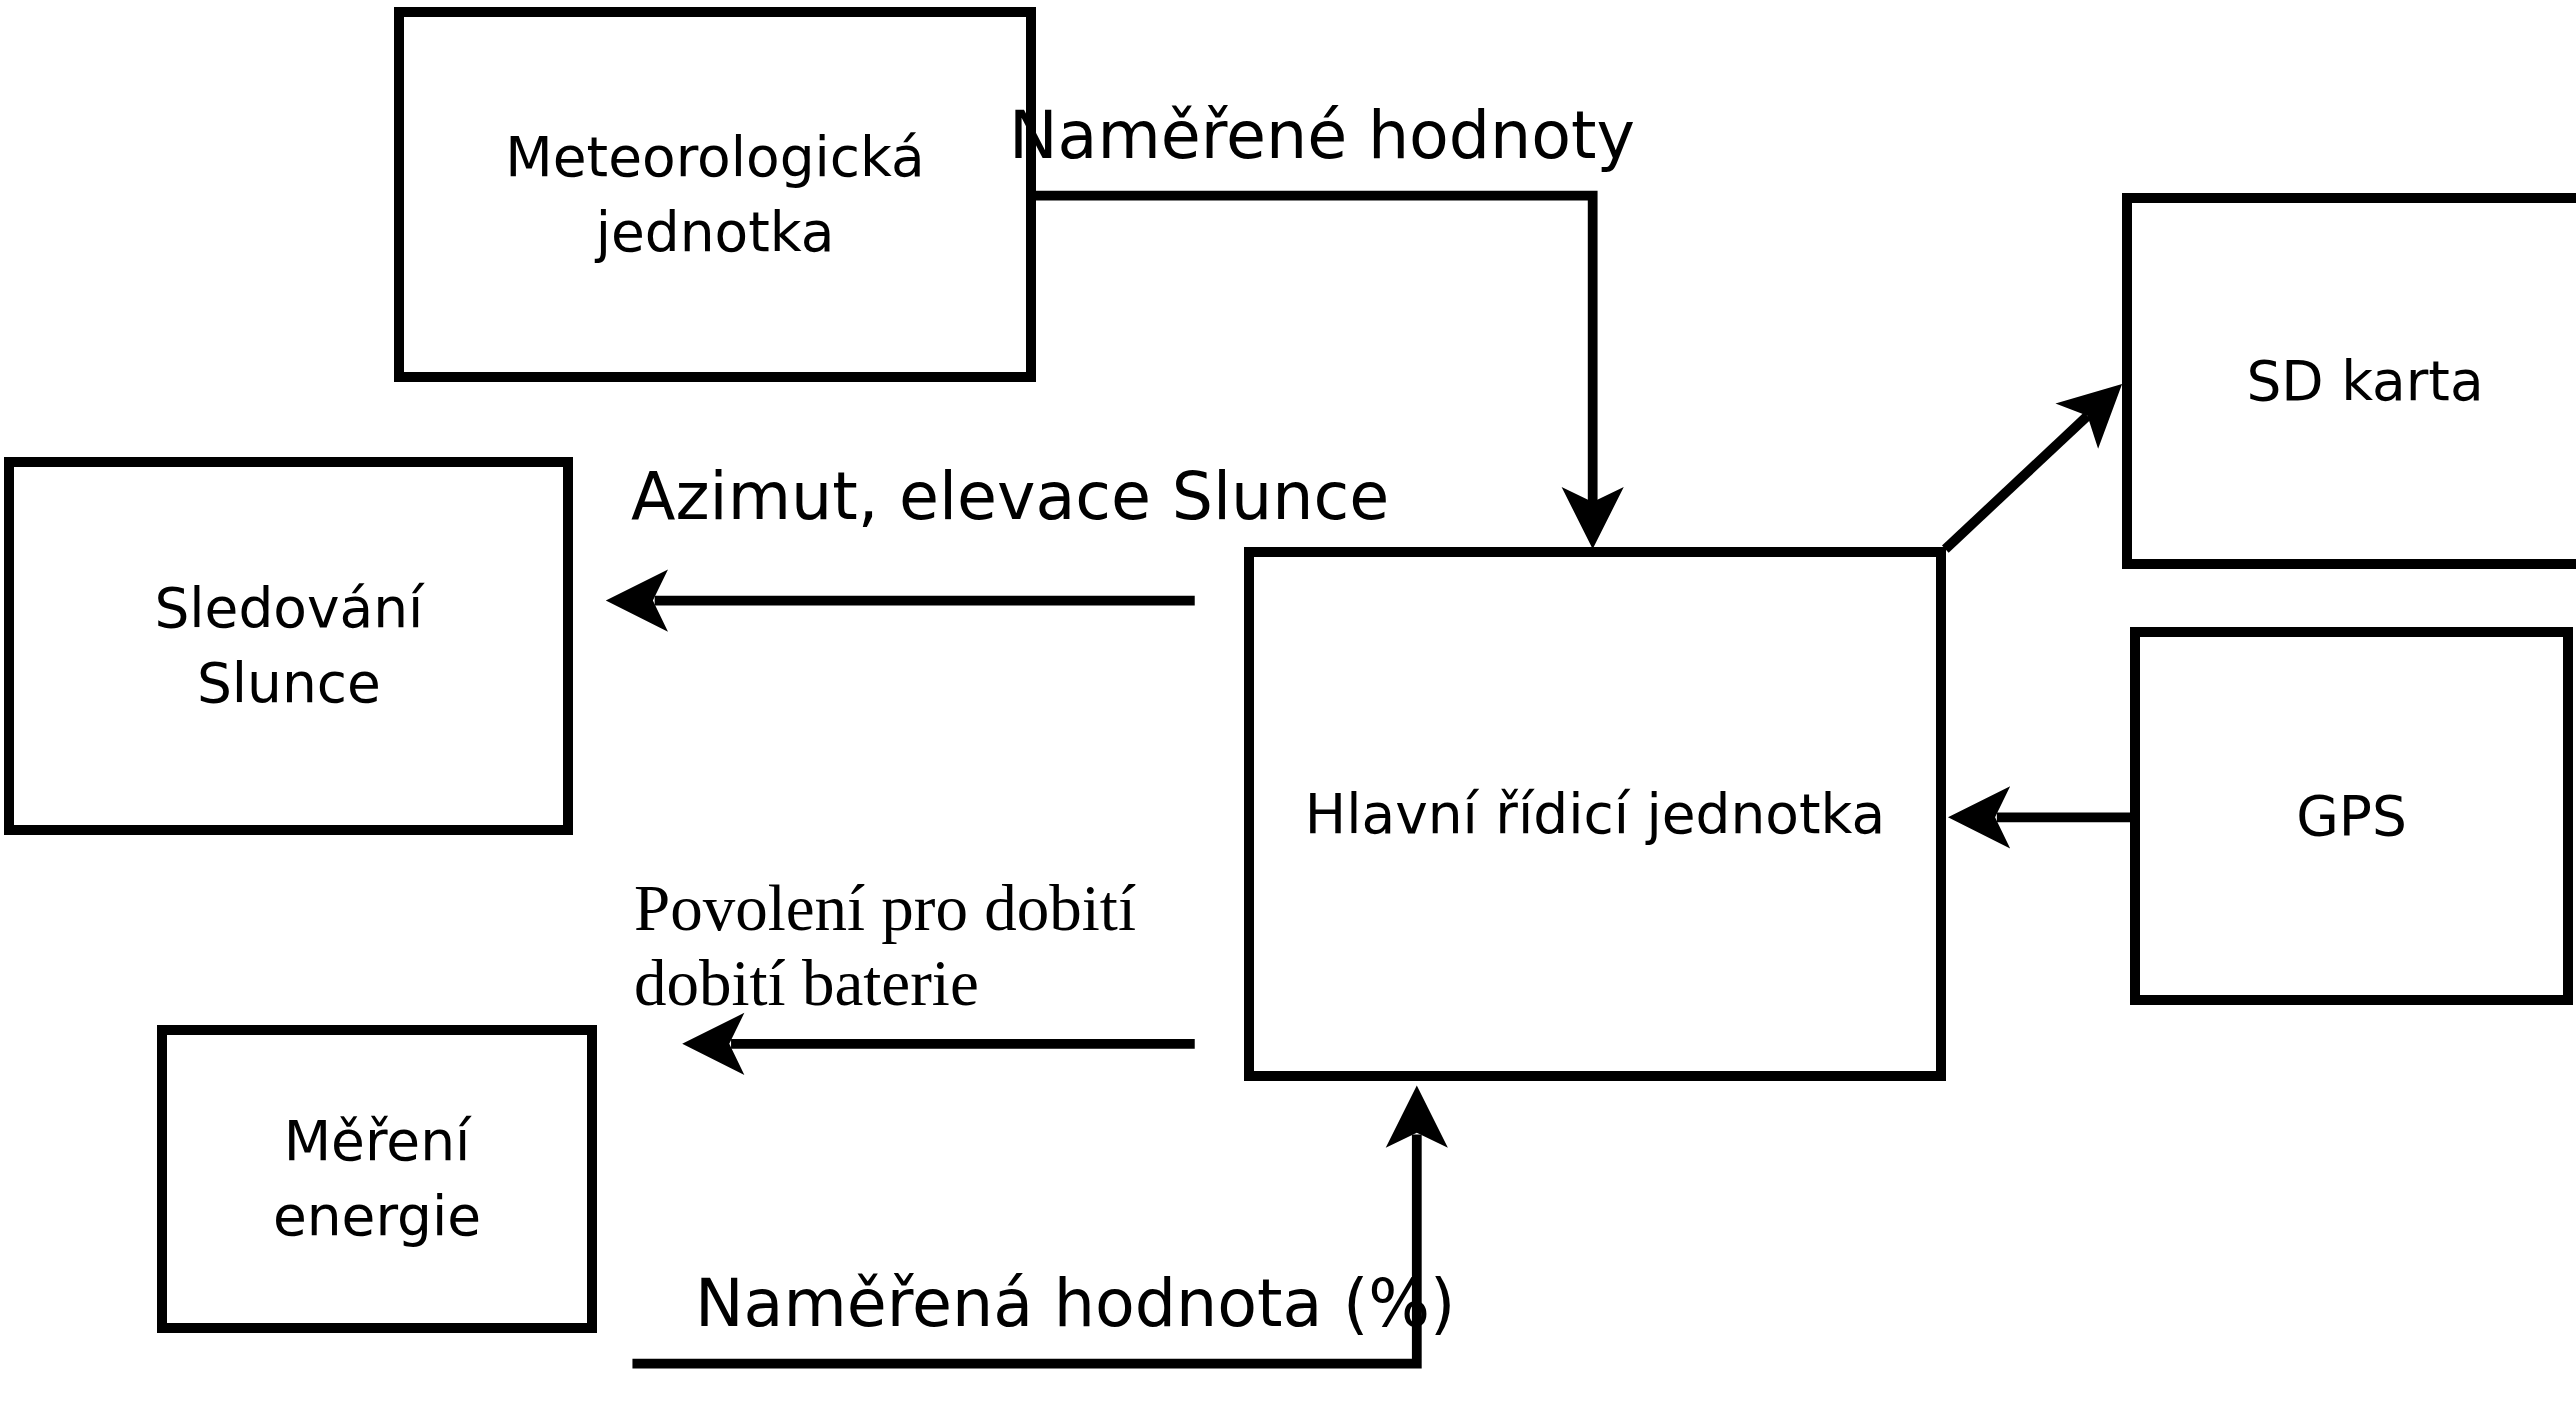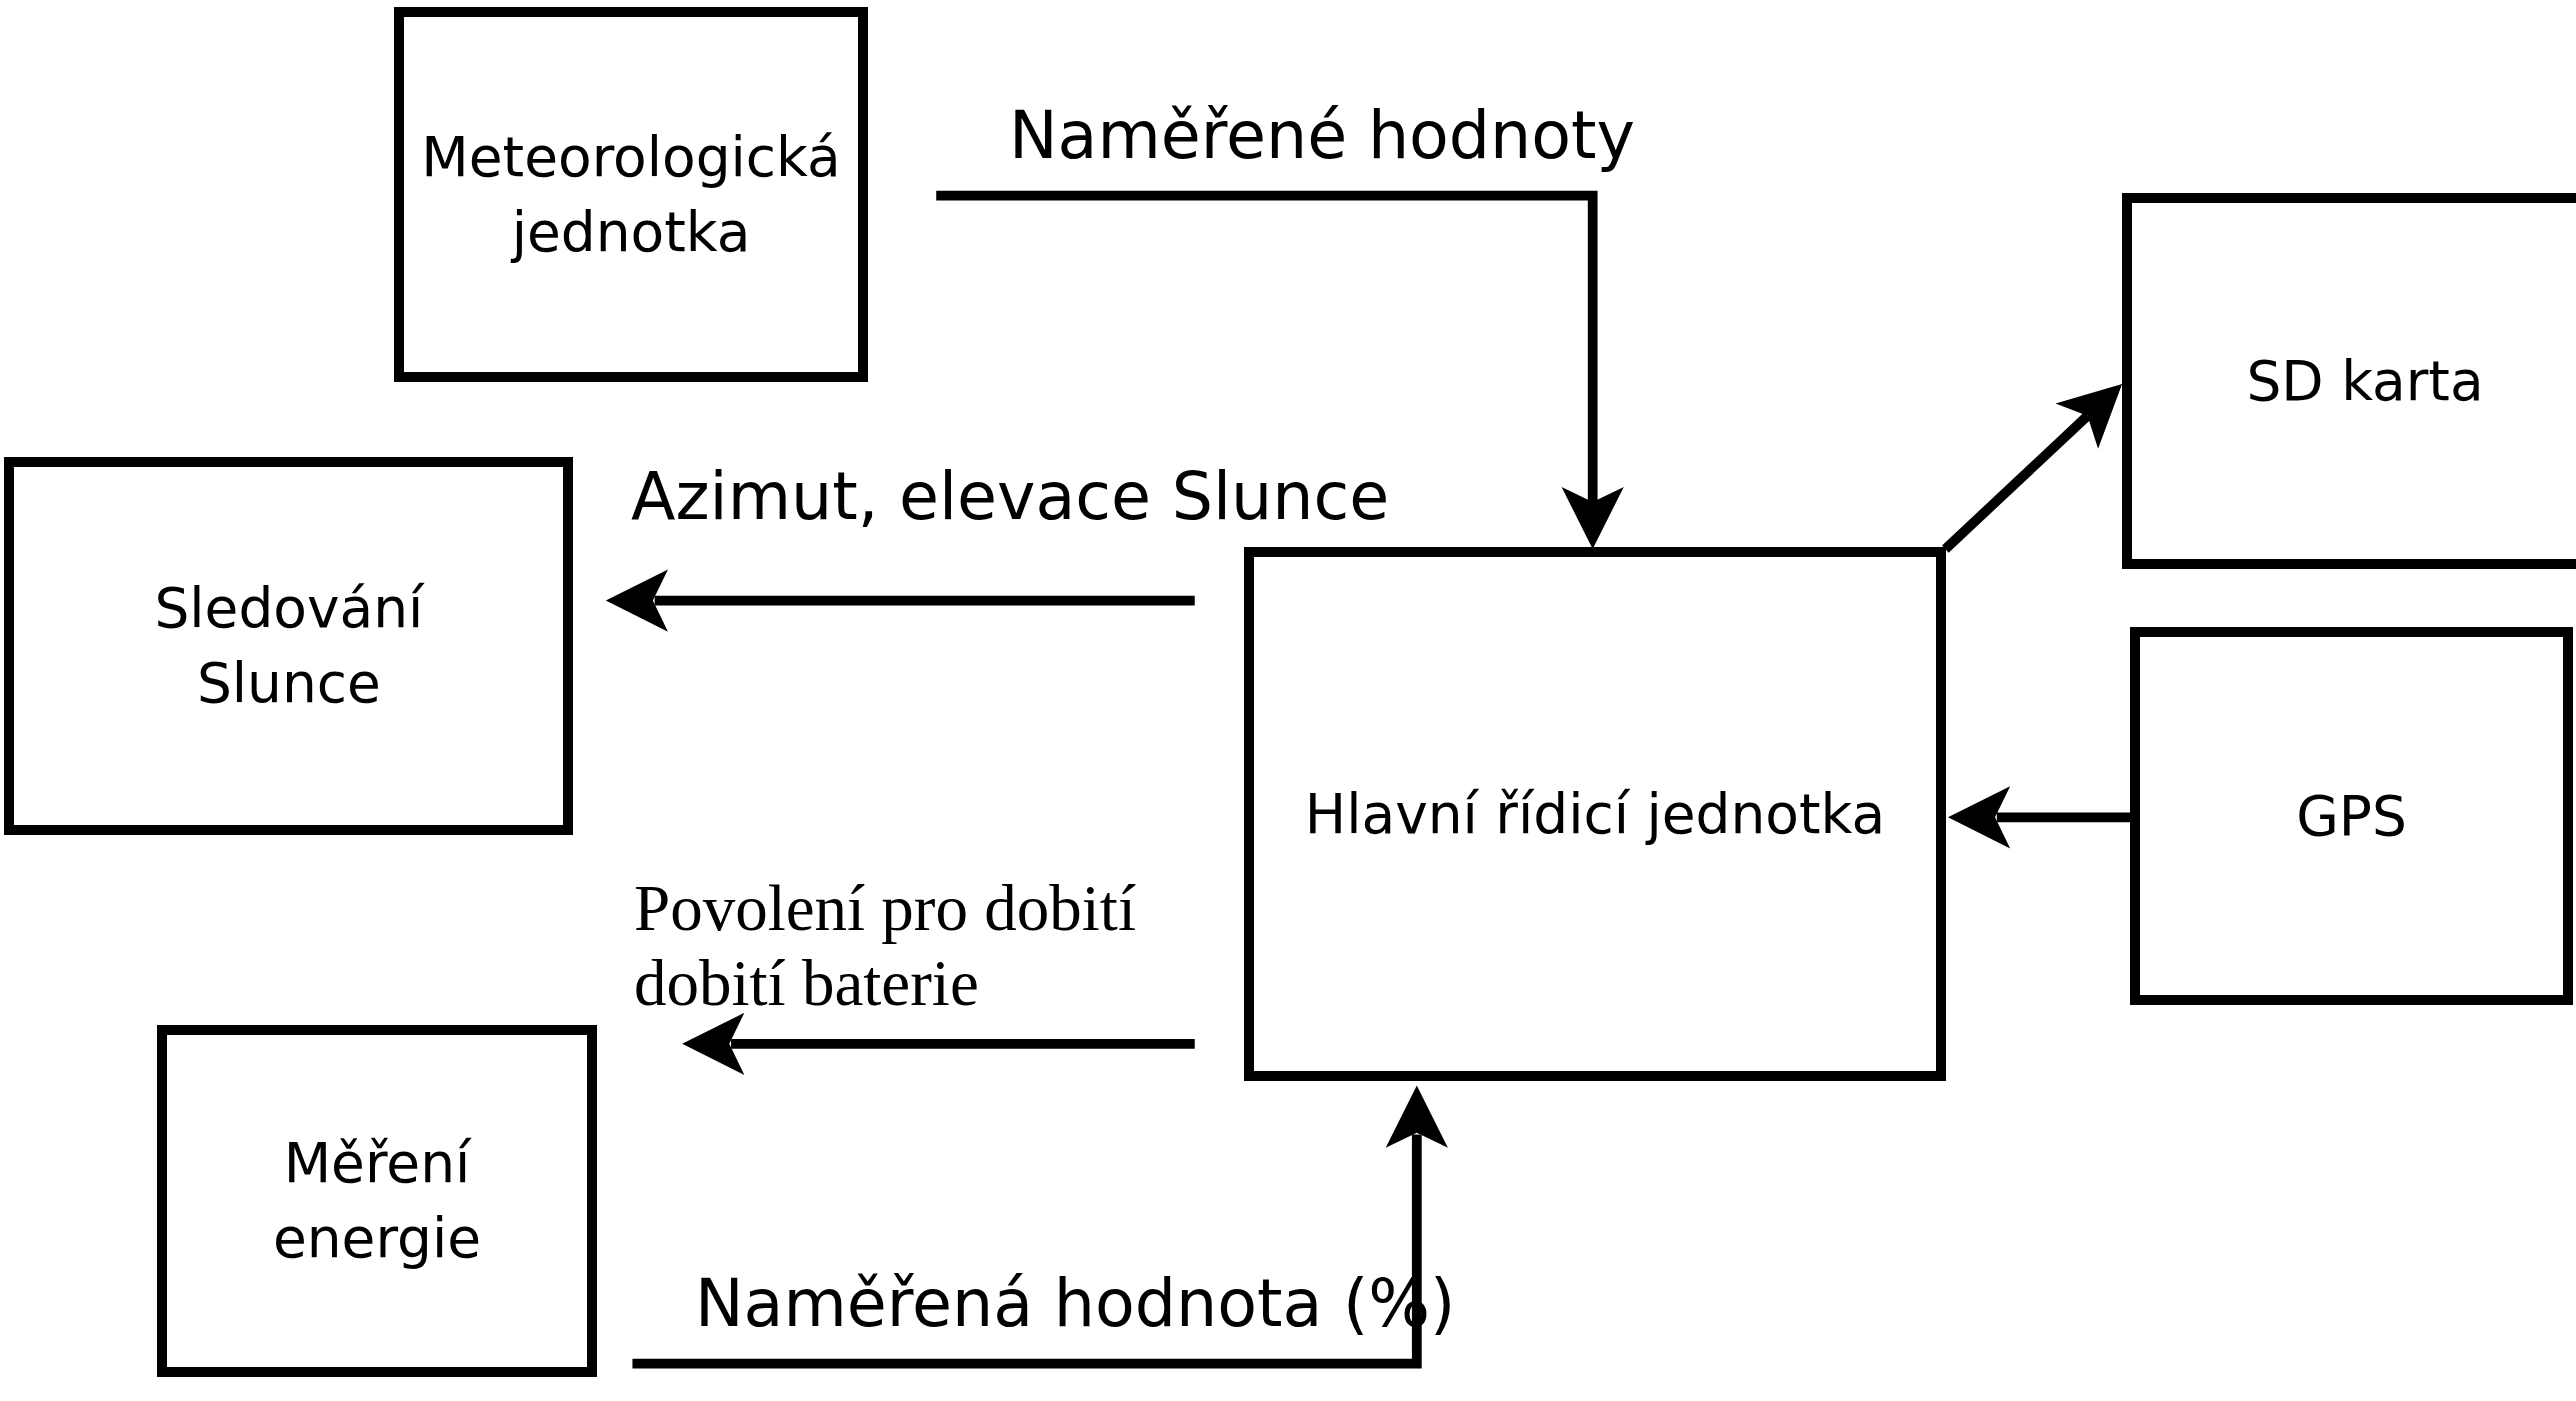--- a/index.html
+++ b/index.html
@@ -20,23 +20,23 @@
     display: flex;
     flex-direction: column;
     align-items: center;
     justify-content: center;
     text-align: center;
     font-size: 55px;
     line-height: 75px;
     white-space: nowrap;
   }
   .node span { display: block; }
-  #node-meteo     { left: 394px;  top: 7px;    width: 474px; height: 375px; }
+  #node-meteo     { left: 394px;  top: 7px;    width: 642px; height: 375px; }
   #node-sledovani { left: 4.4px;    top: 457px;  width: 569px; height: 378px; }
-  #node-mereni    { left: 157px;  top: 1025px; width: 440px; height: 352px; }
+  #node-mereni    { left: 157px;  top: 1025px; width: 440px; height: 308px; }
   #node-central   { left: 1244px; top: 547px;  width: 702px; height: 534px; }
   #node-sd        { left: 2122px; top: 193px;  width: 486px; height: 376px; }
   #node-gps       { left: 2130px; top: 627px;  width: 443px; height: 378px; }
 
   .edge-label {
     position: absolute;
     font-size: 65px;
     line-height: 75px;
     white-space: nowrap;
   }

